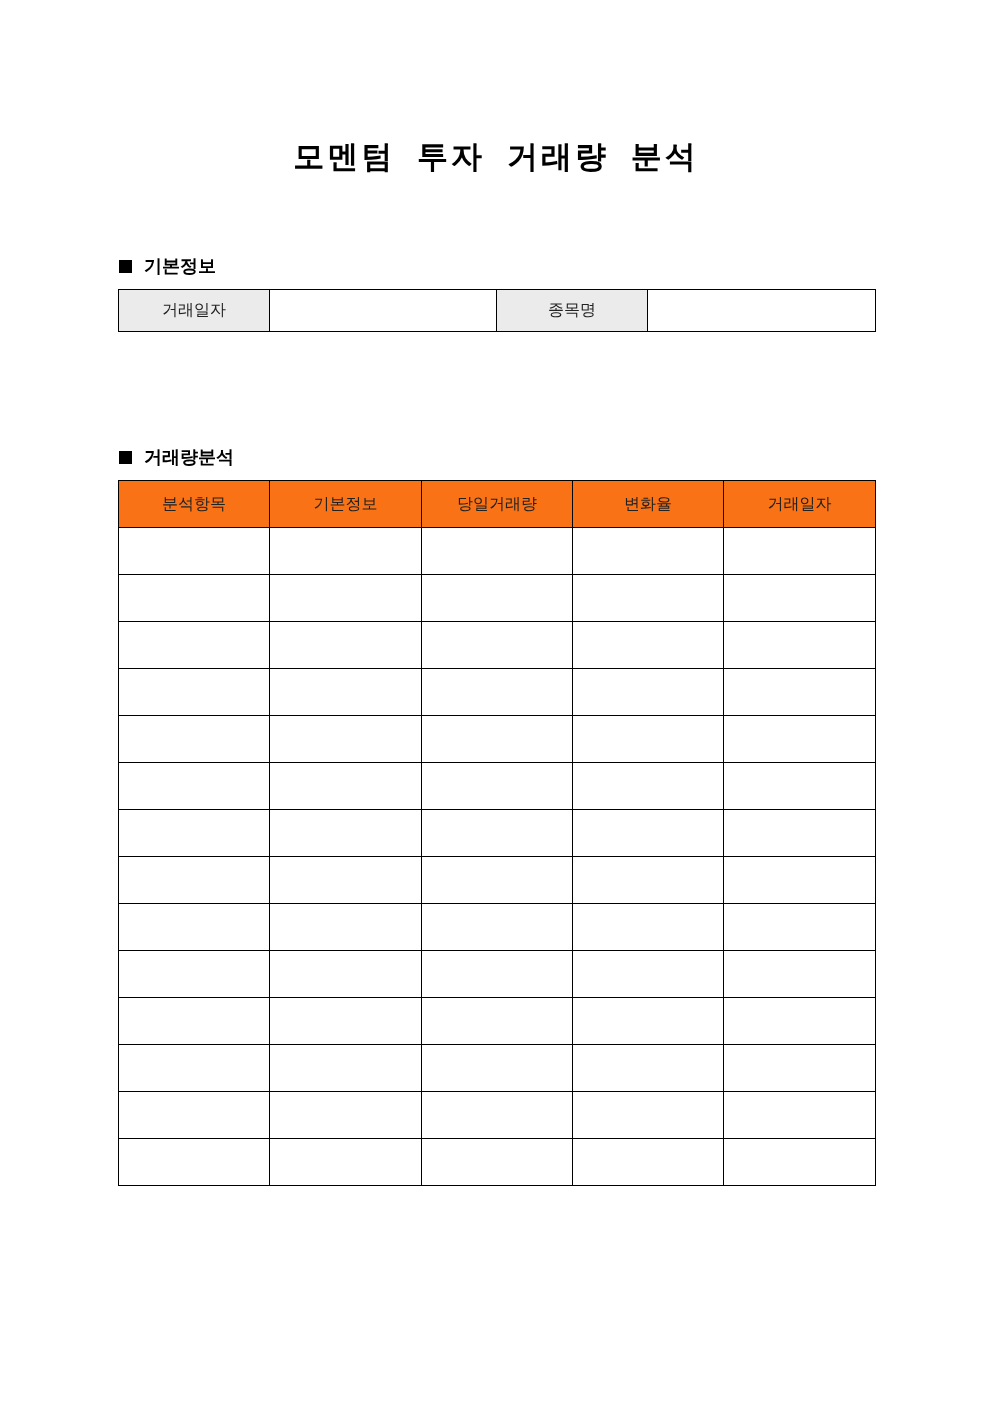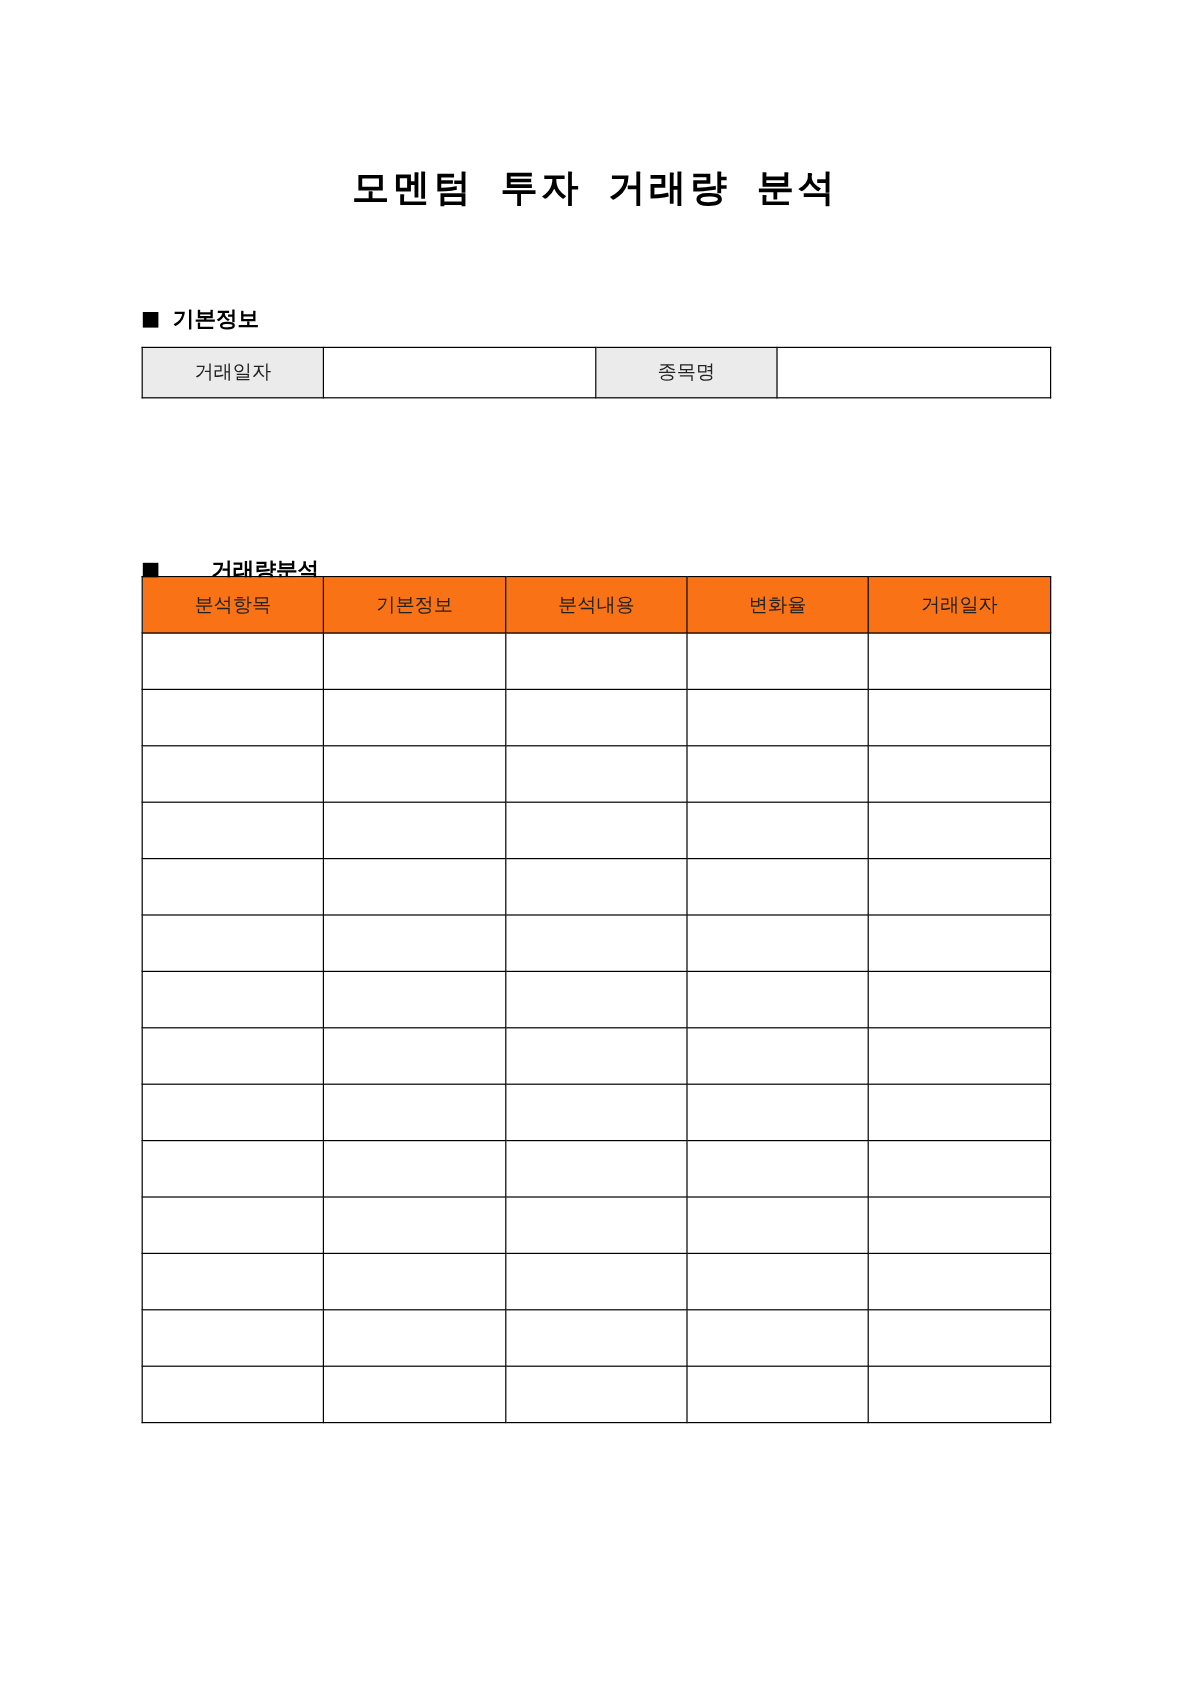--- a/index.html
+++ b/index.html
@@ -36,38 +36,38 @@
   <tbody>
       <tr>
     <td class="lbl">거래일자</td>
     <td></td>
     <td class="lbl">종목명</td>
     <td></td>
   </tr>
 </tbody>
   </table>
 
-<div class="section" style="top:463px;gap:32px;">
+<div class="section" style="top:445px;">
   <span class="sq"></span>
   <span>거래량분석</span>
 </div>
 
 <table id="vol">
   <colgroup>
       <col style="width:151px">
       <col style="width:152px">
       <col style="width:151px">
       <col style="width:151px">
       <col style="width:152px">
     </colgroup>
   <tbody>
       <tr class="head">
     <td>분석항목</td>
     <td>기본정보</td>
-    <td>분석내용</td>
+    <td>당일거래량</td>
     <td>변화율</td>
     <td>거래일자</td>
   </tr>
   </tbody>
     <tbody id="vol-body">
       <tr>
         <td></td>
         <td></td>
         <td></td>
         <td></td>

